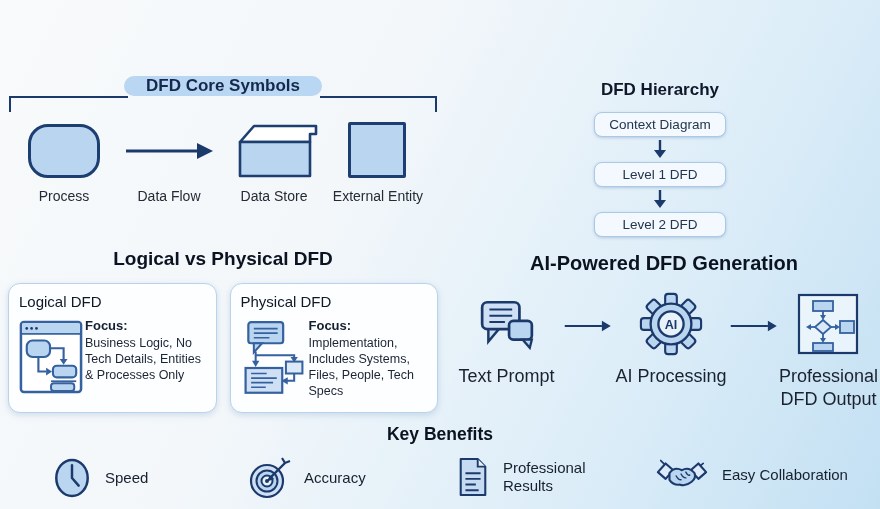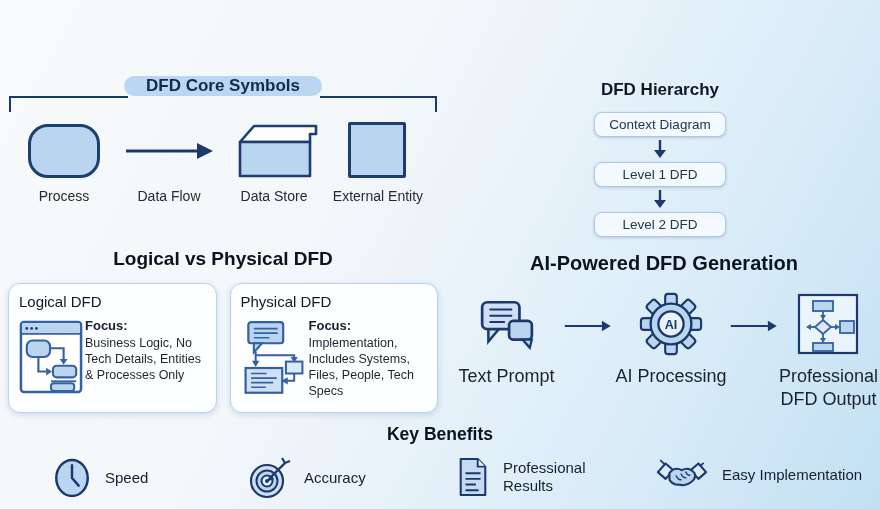--- a/index.html
+++ b/index.html
@@ -279,17 +279,17 @@
     </div>
 
     <div class="benefit b4">
       <svg width="54" height="38" viewBox="0 0 56 38">
         <path d="M6 4 L11 9 M50 7 L45 11" stroke="#1b3a6b" stroke-width="1.8" stroke-linecap="round"></path>
         <path d="M3 16 L11 7 L19 14 L11 23 Z" fill="#dceafa" stroke="#1b3a6b" stroke-width="2.2" stroke-linejoin="round"></path>
         <path d="M53 16 L45 7 L37 14 L45 23 Z" fill="#dceafa" stroke="#1b3a6b" stroke-width="2.2" stroke-linejoin="round"></path>
         <path d="M15 17 Q20 10 28 14 Q35 10 41 17 Q43 22 38 26 Q32 31 26 29 Q19 30 15 24 Z" fill="#b9d5f0" stroke="#1b3a6b" stroke-width="2.2" stroke-linejoin="round"></path>
         <path d="M22 20 q2 4 5 4 M27 18 q2 4 5 4 M32 16 q2 4 4 3" stroke="#1b3a6b" stroke-width="1.5" fill="none" stroke-linecap="round"></path>
       </svg>
-      <div class="b-label">Easy Implementation</div>
+      <div class="b-label">Easy Collaboration</div>
     </div>
   </section>
 
 </div>
 
 </body></html>

